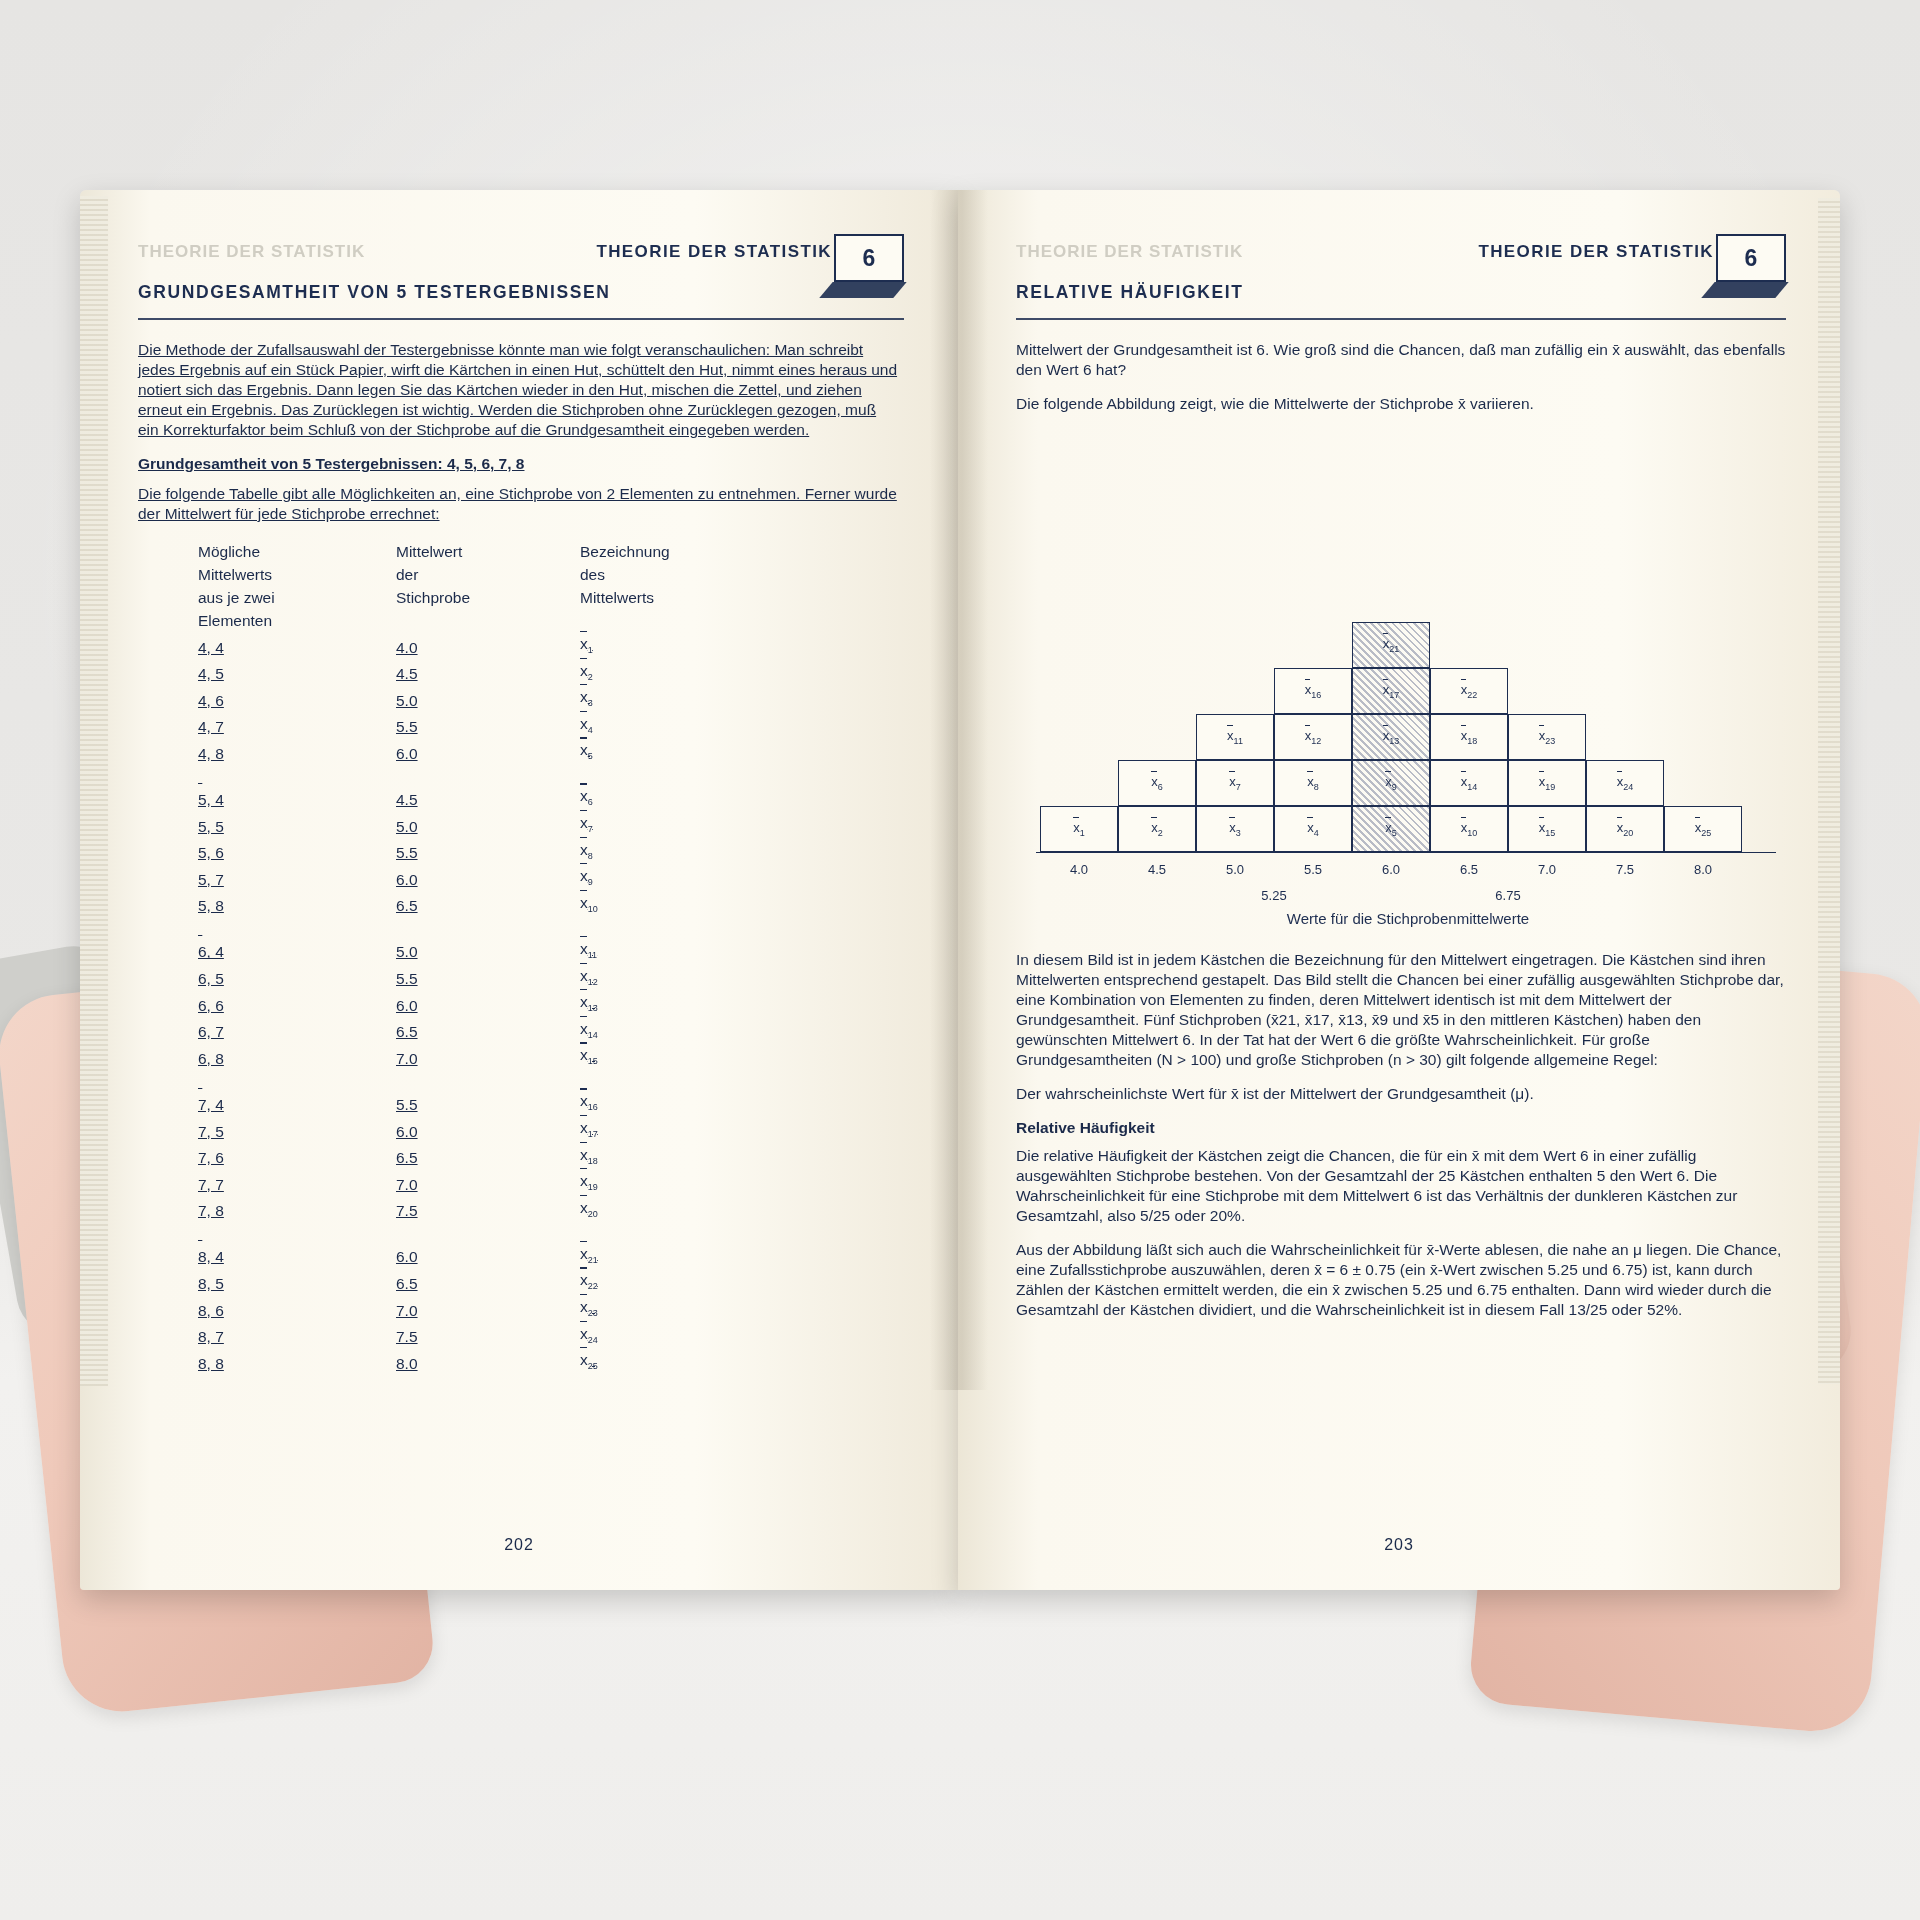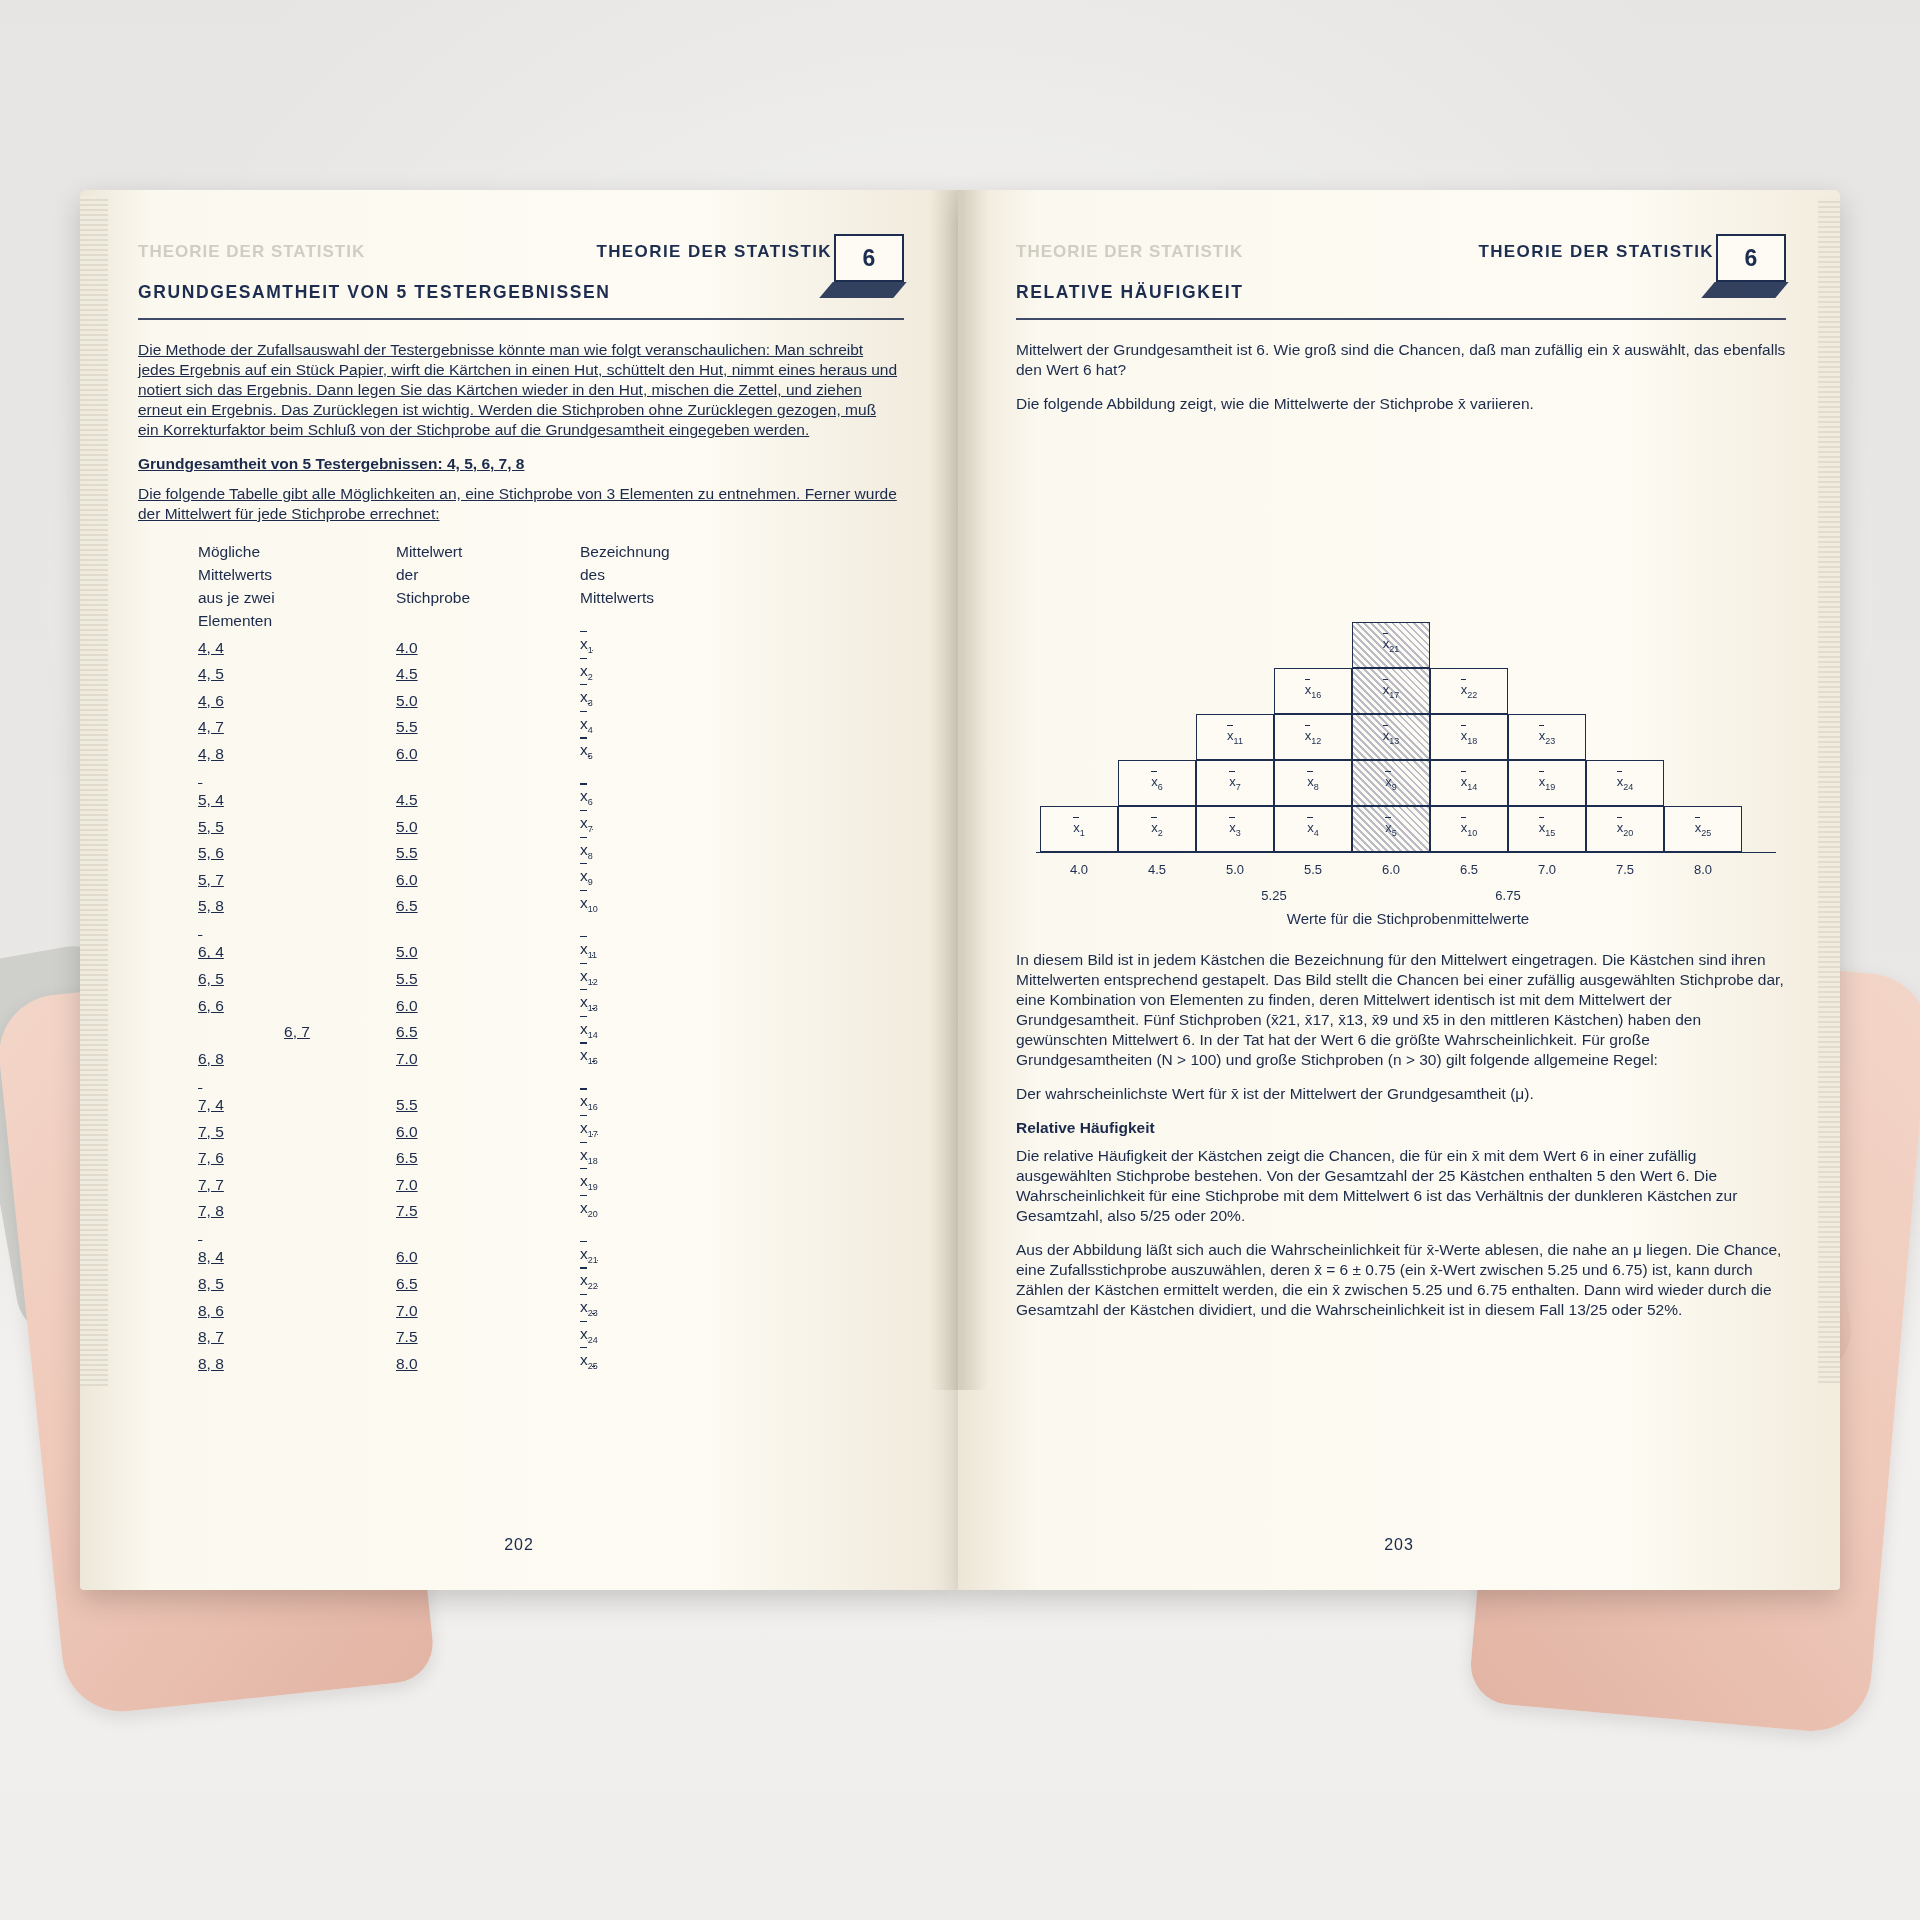--- a/index.html
+++ b/index.html
@@ -168,21 +168,21 @@
         <div class="hdr-ghost">THEORIE DER STATISTIK</div>
         <div class="hdr-title">THEORIE DER STATISTIK</div>
         <div class="chapnum">6</div>
         <div class="hdr-sub">GRUNDGESAMTHEIT VON 5 TESTERGEBNISSEN</div>
       </div>
       <div class="rule"></div>
 
       <div class="inner" style="left:58px;top:150px;width:760px;text-decoration:underline;">
         <p class="t">Die Methode der Zufallsauswahl der Testergebnisse könnte man wie folgt veranschaulichen: Man schreibt jedes Ergebnis auf ein Stück Papier, wirft die Kärtchen in einen Hut, schüttelt den Hut, nimmt eines heraus und notiert sich das Ergebnis. Dann legen Sie das Kärtchen wieder in den Hut, mischen die Zettel, und ziehen erneut ein Ergebnis. Das Zurücklegen ist wichtig. Werden die Stichproben ohne Zurücklegen gezogen, muß ein Korrekturfaktor beim Schluß von der Stichprobe auf die Grundgesamtheit eingegeben werden.</p>
         <p class="t bold" style="margin-bottom:10px;">Grundgesamtheit von 5 Testergebnissen: 4, 5, 6, 7, 8</p>
-        <p class="t" style="margin-bottom:18px;">Die folgende Tabelle gibt alle Möglichkeiten an, eine Stichprobe von 3 Elementen zu entnehmen. Ferner wurde der Mittelwert für jede Stichprobe errechnet:</p>
+        <p class="t" style="margin-bottom:18px;">Die folgende Tabelle gibt alle Möglichkeiten an, eine Stichprobe von 2 Elementen zu entnehmen. Ferner wurde der Mittelwert für jede Stichprobe errechnet:</p>
 
         <div style="position:relative;height:92px;margin-left:60px;">
           <div class="colhdr" style="position:absolute;left:0;top:0;">Mögliche</div>
           <div class="colhdr" style="position:absolute;left:198px;top:0;">Mittelwert</div>
           <div class="colhdr" style="position:absolute;left:382px;top:0;">Bezeichnung</div>
 
           <div class="colhdr" style="position:absolute;left:0;top:23px;">Mittelwerts</div>
           <div class="colhdr" style="position:absolute;left:198px;top:23px;">der</div>
           <div class="colhdr" style="position:absolute;left:382px;top:23px;">des</div>
 
@@ -260,21 +260,21 @@
                 <td style="width: 198px;">6, 5</td>
                 <td style="width: 184px;">5.5</td>
                 <td><span class="xbar">x</span><sub>12</sub></td>
               </tr>
               <tr>
                 <td style="width: 198px;">6, 6</td>
                 <td style="width: 184px;">6.0</td>
                 <td><span class="xbar">x</span><sub>13</sub></td>
               </tr>
               <tr>
-                <td style="width: 198px; text-align: center;">6, 7</td>
+                <td style="width: 198px;">6, 7</td>
                 <td style="width: 184px;">6.5</td>
                 <td><span class="xbar">x</span><sub>14</sub></td>
               </tr>
               <tr>
                 <td style="width: 198px;">6, 8</td>
                 <td style="width: 184px;">7.0</td>
                 <td><span class="xbar">x</span><sub>15</sub></td>
               </tr>
               <tr class="grp">
                 <td colspan="3">&nbsp;</td>

